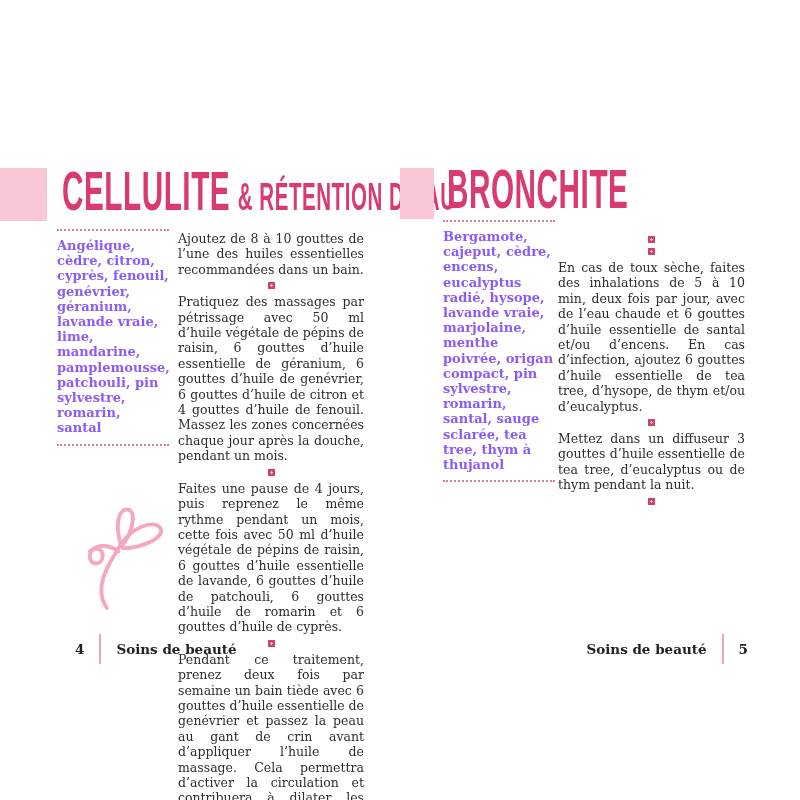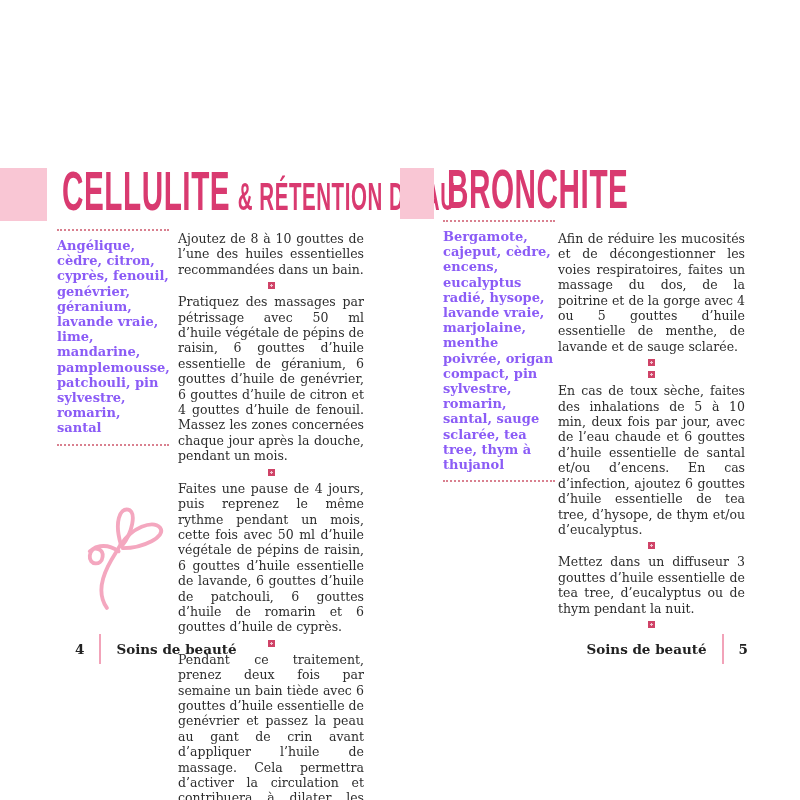--- a/index.html
+++ b/index.html
@@ -163,21 +163,20 @@
     <span class="title-suffix"></span>
   </h1>
 
   <aside id="rp-oils" class="oils">
     <div class="dotted-rule top"></div>
     <p class="oils-text">Bergamote, cajeput, cèdre, encens, eucalyptus radié, hysope, lavande vraie, marjolaine, menthe poivrée, origan compact, pin sylvestre, romarin, santal, sauge sclarée, tea tree, thym à thujanol</p>
     <div class="dotted-rule bottom"></div>
   </aside>
 
   <div id="rp-main" class="main-col">
-    <p>Afin de réduire les mucosités et de décongestionner les voies respiratoires, faites un massage du dos, de la poitrine et de la gorge avec 4 ou 5 gouttes d’huile essentielle de menthe, de lavande et de sauge sclarée.</p>
     <div class="psep"></div>
     <div class="psep"></div>
     <p>En cas de toux sèche, faites des inhalations de 5 à 10 min, deux fois par jour, avec de l’eau chaude et 6 gouttes d’huile essentielle de santal et/ou d’encens. En cas d’infection, ajoutez 6 gouttes d’huile essentielle de tea tree, d’hysope, de thym et/ou d’eucalyptus.</p>
     <div class="psep"></div>
     <p>Mettez dans un diffuseur 3 gouttes d’huile essentielle de tea tree, d’eucalyptus ou de thym pendant la nuit.</p>
     <div class="psep"></div>
   </div>
 
   <footer id="rp-footer" class="footer">
     <span class="section-label">Soins de beauté</span>

